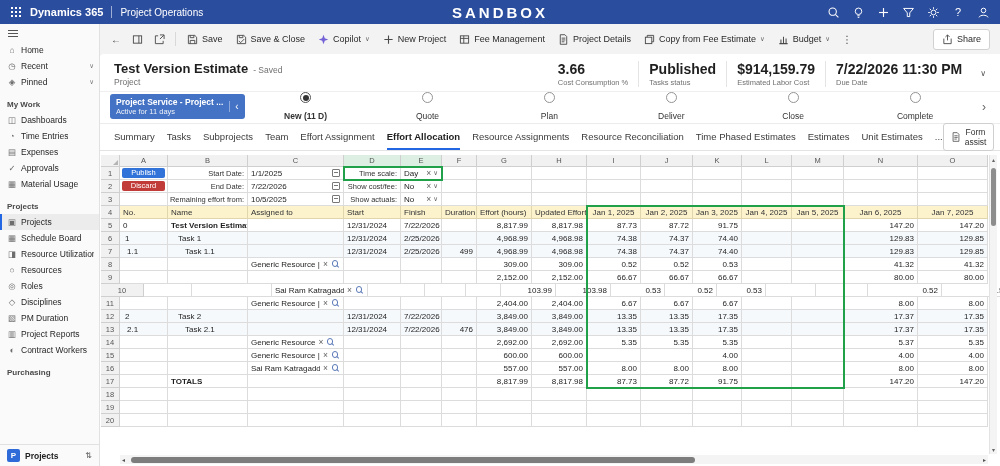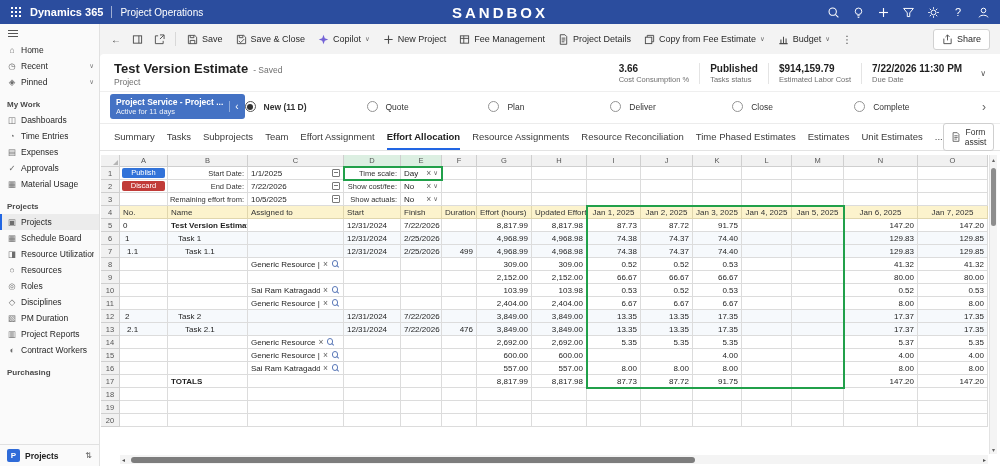--- a/index.html
+++ b/index.html
@@ -50,32 +50,32 @@
 
 .record-header{background:#fff;height:38px;flex:0 0 38px;display:flex;align-items:center;padding:4px 14px 2px 14px;border-bottom:1px solid #efefef;border-top-left-radius:4px;}
 .rh-left{min-width:0;margin-right:auto;}
 .rh-title-row{display:flex;align-items:baseline;gap:5px;}
 .rh-title{font-size:13px;font-weight:bold;color:#1f1f1f;white-space:nowrap;}
 .rh-saved{font-size:8.5px;color:#707070;}
 .rh-entity{font-size:8.5px;color:#707070;margin-top:1px;}
 .rh-kpis{display:flex;align-items:center;}
 .kpi{padding:0 10px;border-left:1px solid #e4e4e4;}
 .kpi:first-of-type{border-left:none;}
-.kpi-value{font-size:10px;font-weight:bold;color:#1f1f1f;white-space:nowrap;}
+.kpi-value{font-size:14px;font-weight:bold;color:#1f1f1f;white-space:nowrap;}
 .kpi-label{font-size:7.5px;color:#707070;white-space:nowrap;margin-top:1px;}
 .rh-chev{font-size:8px;color:#555;margin-left:8px;cursor:pointer;}
 
 
 .bpf{background:#fff;height:32px;flex:0 0 32px;display:flex;align-items:center;padding:2px 14px 4px 10px;border-bottom:1px solid #ececec;}
 .bpf-chip{background:#4472c4;color:#fff;border-radius:3px;display:flex;align-items:center;padding:3px 6px;gap:6px;cursor:pointer;flex:0 0 auto;max-width:170px;}
 .bpf-l1{font-size:8.5px;font-weight:bold;white-space:nowrap;overflow:hidden;max-width:128px;}
 .bpf-l2{font-size:7.5px;opacity:.9;white-space:nowrap;}
 .bpf-chip-chev{font-size:10px;padding-left:5px;border-left:1px solid rgba(255,255,255,.4);}
 .bpf-stages{flex:1;display:flex;}
-.bpf-stage{flex:1;display:flex;flex-direction:row;align-items:center;gap:8px;cursor:pointer;}
+.bpf-stage{flex:1;display:flex;flex-direction:column;align-items:center;gap:8px;cursor:pointer;}
 .stage-circle{width:11px;height:11px;border:1.5px solid #949494;border-radius:50%;background:#fff;position:relative;}
 .bpf-stage.active .stage-circle{border-color:#555;}
 .bpf-stage.active .stage-circle::after{content:'';position:absolute;inset:1.5px;background:#333;border-radius:50%;}
 .stage-label{font-size:8.5px;color:#333;white-space:nowrap;}
 .bpf-stage.active .stage-label{font-weight:bold;}
 .bpf-next{font-size:12px;color:#666;cursor:pointer;padding-left:6px;}
 
 
 .tabs-row{background:#fff;height:27px;flex:0 0 27px;display:flex;align-items:center;padding:0 10px 0 14px;border-bottom:1px solid #e3e3e3;}
 .tabs{display:flex;gap:12px;align-items:center;height:100%;}
@@ -777,21 +777,21 @@
             <div class="g-cell nr" style="width: 55px;">2,152.00</div>
             <div class="g-cell nr" style="width: 54px;">66.67</div>
             <div class="g-cell nr" style="width: 52px;">66.67</div>
             <div class="g-cell nr" style="width: 49px;">66.67</div>
             <div class="g-cell nr" style="width: 50px;"></div>
             <div class="g-cell nr" style="width: 52px;"></div>
             <div class="g-cell nr" style="width: 74px;">80.00</div>
             <div class="g-cell nr" style="width: 70px;">80.00</div>
           </div>
           <div class="g-row k-resource">
-            <div class="g-cell rownum" style="width: 19px;">10</div>
+            <div class="g-cell rownum" style="width: 43px;">10</div>
             <div class="g-cell" style="width: 48px;"></div>
             <div class="g-cell" style="width: 80px;"></div>
             <div class="g-cell asg" style="width: 96px;">
               <span class="as-t">Sai Ram Katragadda (Project</span>
               <span class="x-ic">×</span>
               <span class="lk"></span>
             </div>
             <div class="g-cell" style="width: 57px;"></div>
             <div class="g-cell" style="width: 41px;"></div>
             <div class="g-cell nr" style="width: 35px;"></div>

